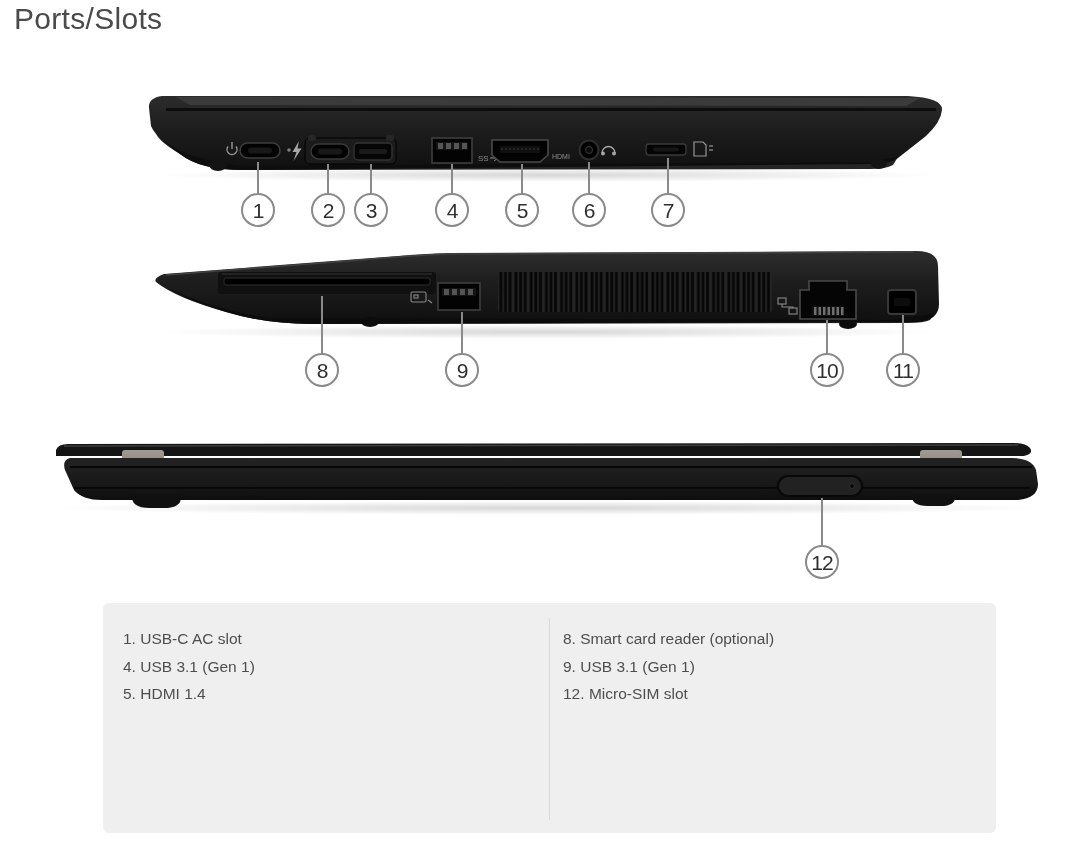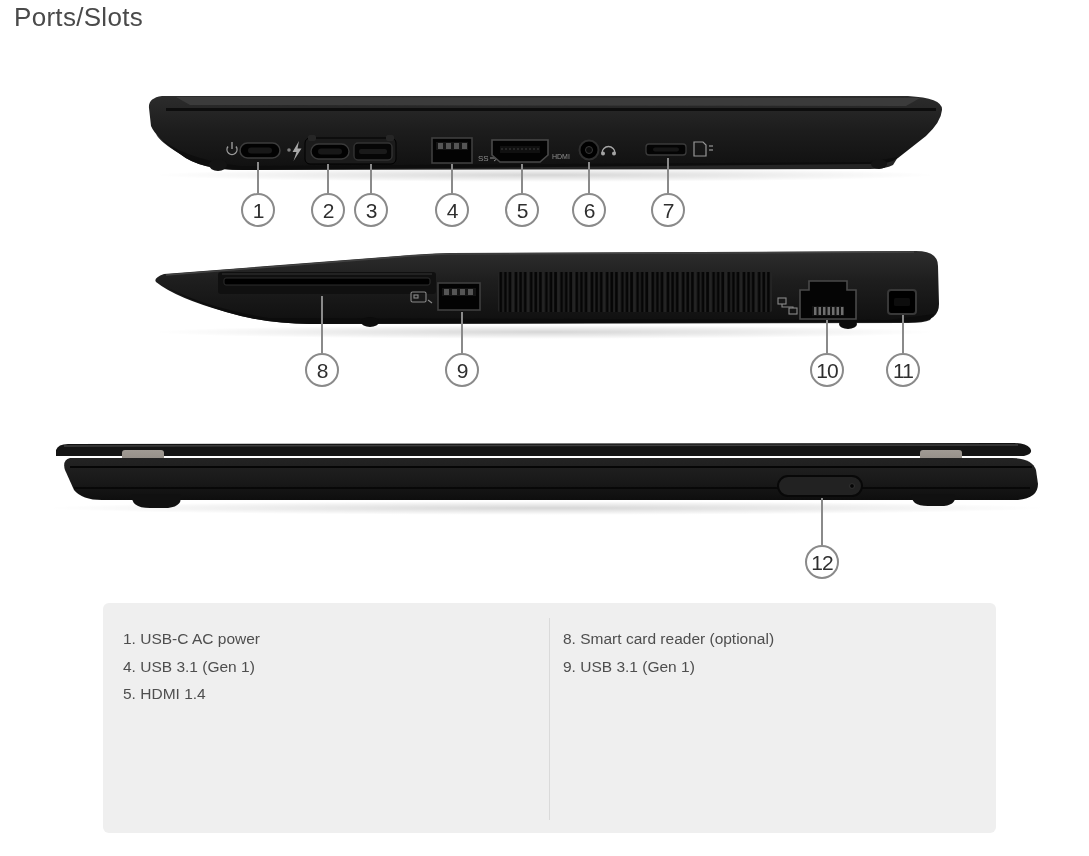--- a/index.html
+++ b/index.html
@@ -1,18 +1,18 @@
 <!DOCTYPE html>
 <html><head>
 <meta charset="utf-8">
 <style>
   html,body{margin:0;padding:0;background:#ffffff;}
   #page{position:relative;width:1089px;height:856px;background:#ffffff;overflow:hidden;
         font-family:"Liberation Sans","DejaVu Sans",sans-serif;}
-  #title{position:absolute;left:14px;top:2px;font-size:26px;font-weight:400;color:#4a4a4a;letter-spacing:.3px;}
+  #title{position:absolute;left:14px;top:2px;font-size:30px;font-weight:400;color:#4a4a4a;letter-spacing:.3px;}
   .viewsvg{position:absolute;}
   .shadow{position:absolute;background:radial-gradient(ellipse at center,rgba(0,0,0,.16),rgba(0,0,0,0) 70%);}
   .cl{position:absolute;width:2px;background:#8a8a8a;}
   .cc{position:absolute;width:30px;height:30px;border:2px solid #8a8a8a;border-radius:50%;
       background:#ffffff;display:flex;align-items:center;justify-content:center;
       font-size:21px;color:#2f2f2f;letter-spacing:-1px;line-height:1;}
   #legend{position:absolute;left:103px;top:603px;width:893px;height:230px;background:#efefef;border-radius:6px;}
   #legend .divider{position:absolute;left:446px;top:15px;width:1px;height:202px;background:#dadada;}
   .legend-col{position:absolute;top:22px;color:#4e4e4e;font-size:15.5px;}
   .legend-col .legend-item{height:27.7px;line-height:27.7px;white-space:nowrap;}
@@ -265,23 +265,24 @@
     </div>
 
   <div class="cl" style="left:821px;top:498px;height:47px"></div>
   <div class="cc" style="left:805px;top:545px">
       <span>12</span>
     </div>
 
   <div id="legend">
     <div class="divider"></div>
     <div class="legend-col col-left">
-      <div class="legend-item"><span>1.</span> <span>USB-C AC power</span></div>
+      <div class="legend-item"><span>1.</span> <span>USB-C AC slot</span></div>
       <div class="legend-item"><span>4.</span> <span>USB 3.1 (Gen 1)</span></div>
       <div class="legend-item"><span>5.</span> <span>HDMI 1.4</span></div>
     </div>
     <div class="legend-col col-right">
       <div class="legend-item"><span>8.</span> <span>Smart card reader (optional)</span></div>
       <div class="legend-item"><span>9.</span> <span>USB 3.1 (Gen 1)</span></div>
+      <div class="legend-item"><span>12.</span> <span>Micro-SIM slot</span></div>
     </div>
   </div>
 
 </div>
 
 </body></html>

